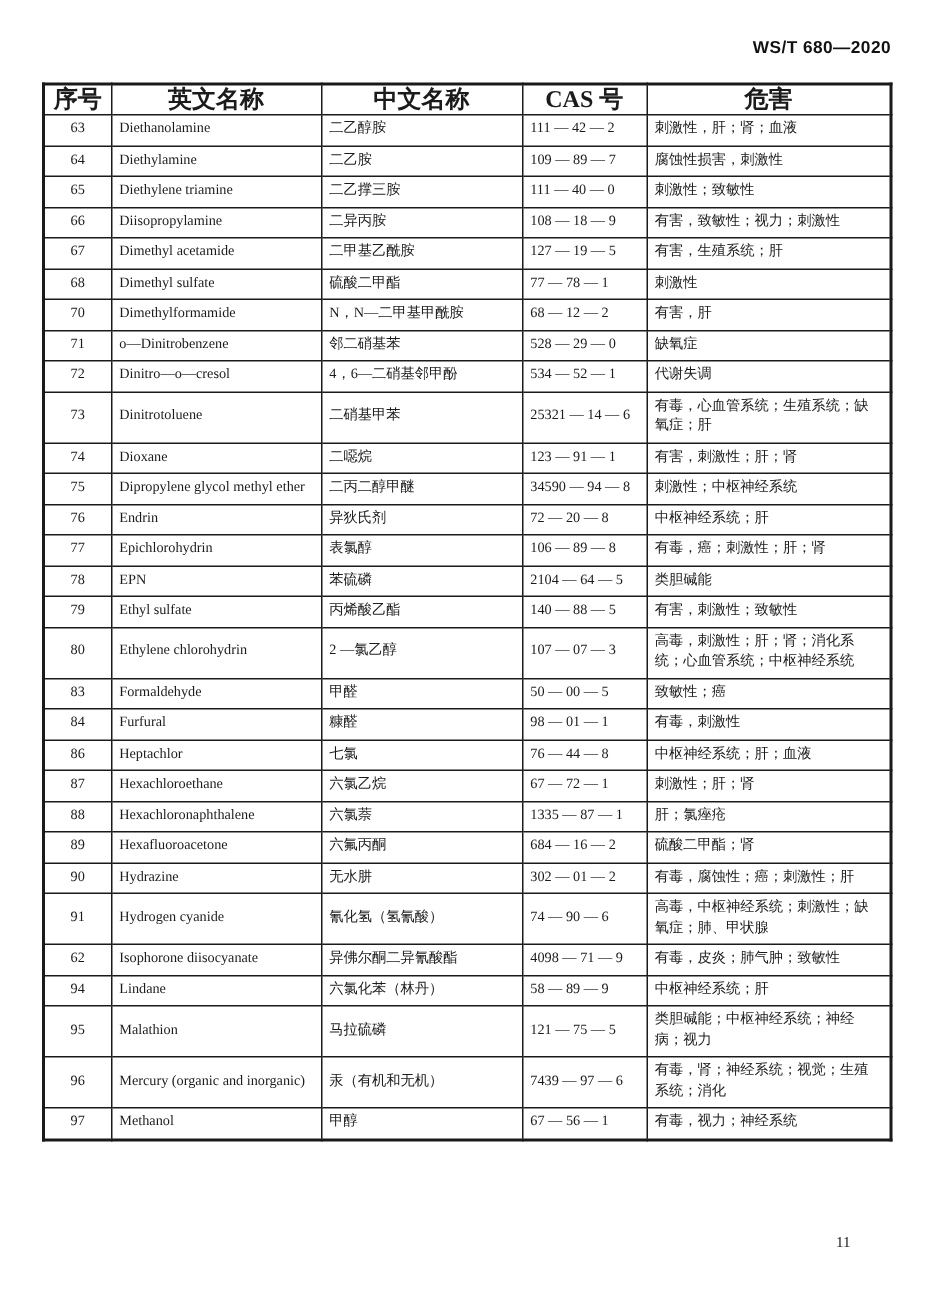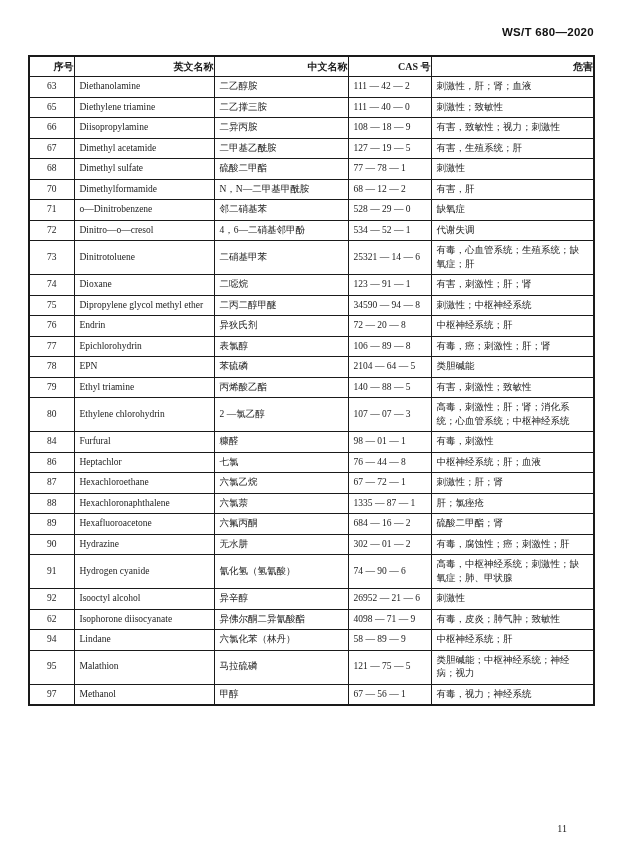--- a/index.html
+++ b/index.html
@@ -34,23 +34,23 @@
     border-collapse: collapse;
     table-layout: fixed;
     border: 2px solid #1a1a1a;
   }
   table.subst th, table.subst td {
     border: 1px solid #1a1a1a;
     vertical-align: middle;
     overflow: hidden;
   }
   table.subst th {
-    font-size: 10px;
+    font-size: 16px;
     font-weight: bold;
-    text-align: right;
+    text-align: center;
     padding: 3px 0;
     line-height: 13px;
     white-space: nowrap;
   }
   table.subst td {
     font-size: 9.5px;
     line-height: 13.5px;
     padding: 3px 5px;
   }
   td.c-no { text-align: center; padding: 3px 1px; margin-left: 12px; }
@@ -93,20 +93,27 @@
     </thead>
     <tbody>
         <tr>
     <td class="c-no">63</td>
     <td class="c-en">Diethanolamine</td>
     <td class="c-zh">二乙醇胺</td>
     <td class="c-cas">111 — 42 — 2</td>
     <td class="c-hz">刺激性，肝；肾；血液</td>
   </tr>
         <tr>
+    <td class="c-no">64</td>
+    <td class="c-en">Diethylamine</td>
+    <td class="c-zh">二乙胺</td>
+    <td class="c-cas">109 — 89 — 7</td>
+    <td class="c-hz">腐蚀性损害，刺激性</td>
+  </tr>
+        <tr>
     <td class="c-no">65</td>
     <td class="c-en">Diethylene triamine</td>
     <td class="c-zh">二乙撑三胺</td>
     <td class="c-cas">111 — 40 — 0</td>
     <td class="c-hz">刺激性；致敏性</td>
   </tr>
         <tr>
     <td class="c-no">66</td>
     <td class="c-en">Diisopropylamine</td>
     <td class="c-zh">二异丙胺</td>
@@ -185,33 +192,40 @@
   </tr>
         <tr>
     <td class="c-no">78</td>
     <td class="c-en">EPN</td>
     <td class="c-zh">苯硫磷</td>
     <td class="c-cas">2104 — 64 — 5</td>
     <td class="c-hz">类胆碱能</td>
   </tr>
         <tr>
     <td class="c-no">79</td>
-    <td class="c-en">Ethyl triamine</td>
+    <td class="c-en">Ethyl sulfate</td>
     <td class="c-zh">丙烯酸乙酯</td>
     <td class="c-cas">140 — 88 — 5</td>
     <td class="c-hz">有害，刺激性；致敏性</td>
   </tr>
         <tr>
     <td class="c-no">80</td>
     <td class="c-en">Ethylene chlorohydrin</td>
     <td class="c-zh">2 —氯乙醇</td>
     <td class="c-cas">107 — 07 — 3</td>
     <td class="c-hz">高毒，刺激性；肝；肾；消化系统；心血管系统；中枢神经系统</td>
   </tr>
         <tr>
+    <td class="c-no">83</td>
+    <td class="c-en">Formaldehyde</td>
+    <td class="c-zh">甲醛</td>
+    <td class="c-cas">50 — 00 — 5</td>
+    <td class="c-hz">致敏性；癌</td>
+  </tr>
+        <tr>
     <td class="c-no">84</td>
     <td class="c-en">Furfural</td>
     <td class="c-zh">糠醛</td>
     <td class="c-cas">98 — 01 — 1</td>
     <td class="c-hz">有毒，刺激性</td>
   </tr>
         <tr>
     <td class="c-no">86</td>
     <td class="c-en">Heptachlor</td>
     <td class="c-zh">七氯</td>
@@ -247,27 +261,20 @@
     <td class="c-hz">有毒，腐蚀性；癌；刺激性；肝</td>
   </tr>
         <tr>
     <td class="c-no">91</td>
     <td class="c-en">Hydrogen cyanide</td>
     <td class="c-zh">氰化氢（氢氰酸）</td>
     <td class="c-cas">74 — 90 — 6</td>
     <td class="c-hz">高毒，中枢神经系统；刺激性；缺氧症；肺、甲状腺</td>
   </tr>
         <tr>
-    <td class="c-no">92</td>
-    <td class="c-en">Isooctyl alcohol</td>
-    <td class="c-zh">异辛醇</td>
-    <td class="c-cas">26952 — 21 — 6</td>
-    <td class="c-hz">刺激性</td>
-  </tr>
-        <tr>
     <td class="c-no">62</td>
     <td class="c-en">Isophorone diisocyanate</td>
     <td class="c-zh">异佛尔酮二异氰酸酯</td>
     <td class="c-cas">4098 — 71 — 9</td>
     <td class="c-hz">有毒，皮炎；肺气肿；致敏性</td>
   </tr>
         <tr>
     <td class="c-no">94</td>
     <td class="c-en">Lindane</td>
     <td class="c-zh">六氯化苯（林丹）</td>
@@ -275,20 +282,27 @@
     <td class="c-hz">中枢神经系统；肝</td>
   </tr>
         <tr>
     <td class="c-no">95</td>
     <td class="c-en">Malathion</td>
     <td class="c-zh">马拉硫磷</td>
     <td class="c-cas">121 — 75 — 5</td>
     <td class="c-hz">类胆碱能；中枢神经系统；神经病；视力</td>
   </tr>
         <tr>
+    <td class="c-no">96</td>
+    <td class="c-en">Mercury (organic and inorganic)</td>
+    <td class="c-zh">汞（有机和无机）</td>
+    <td class="c-cas">7439 — 97 — 6</td>
+    <td class="c-hz">有毒，肾；神经系统；视觉；生殖系统；消化</td>
+  </tr>
+        <tr>
     <td class="c-no">97</td>
     <td class="c-en">Methanol</td>
     <td class="c-zh">甲醇</td>
     <td class="c-cas">67 — 56 — 1</td>
     <td class="c-hz">有毒，视力；神经系统</td>
   </tr>
       </tbody>
   </table>
 
   <div class="page-num">11</div>

